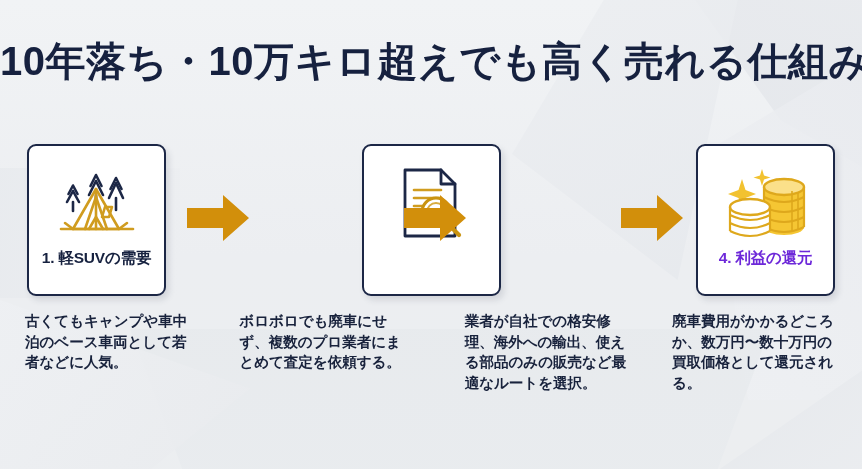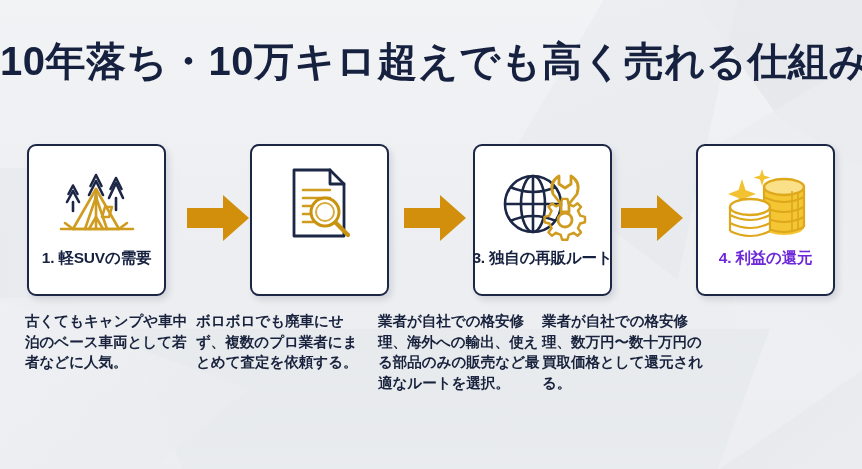--- a/index.html
+++ b/index.html
@@ -150,20 +150,21 @@
   .arrow-2 { left: 404px; }
   .arrow-3 { left: 621px; }
 
   
   .descs {
     position: absolute;
     left: 27px;
     top: 311px;
     width: 808px;
     display: flex;
+    justify-content: space-between;
   }
   .desc {
     width: 163px;
     font-size: 14.6px;
     font-weight: 700;
     line-height: 1.42;
     color: #18223c;
     letter-spacing: -.1px;
   }
   .desc.d1 { margin-left: -2px; }
@@ -246,45 +247,20 @@
             <path d="M25 58 L36 58"></path>
           </g>
 
           <circle cx="47" cy="48" r="14" stroke="#c9930f" stroke-width="3" fill="#ffffff"></circle>
           <circle cx="47" cy="48" r="9" stroke="#d8ac40" stroke-width="2" fill="none"></circle>
           <path d="M57.5 58.5 L70 71" stroke="#c9930f" stroke-width="4.2" stroke-linecap="round"></path>
         </svg>
       </div>
     </div>
 
-    <div class="card">
-      <div class="icon-wrap">
-        <svg width="92" height="80" viewBox="0 0 92 80" fill="none">
-
-          <g stroke="#1c2746" stroke-width="2.6" fill="none">
-            <circle cx="36" cy="40" r="28"></circle>
-            <ellipse cx="36" cy="40" rx="12" ry="28"></ellipse>
-            <path d="M8 40 L64 40"></path>
-            <path d="M13 23 Q36 33 59 23"></path>
-            <path d="M13 57 Q36 47 59 57"></path>
-            <path d="M36 12 L36 68"></path>
-          </g>
-
-          <g stroke="#d09c1f" stroke-width="2.8" stroke-linecap="round" stroke-linejoin="round" fill="none">
-            <path d="M62 12 L62 20 L68 24 L74 20 L74 12 Q84 18 80 30 L72 40 L72 48 L64 48 L64 40 L56 30 Q52 18 62 12 Z"></path>
-          </g>
-
-          <g stroke="#d09c1f" stroke-width="2.8" stroke-linejoin="round" fill="none">
-            <path d="M68 42 L74 42 L75.5 48 L81 50.5 L85.5 47 L89.5 51 L86 55.5 L88.5 61 L94 62.5 L94 68.5 L88.5 70 L86 75.5 L89.5 80 L85.5 84 L81 80.5 L75.5 83 L74 88.5 L68 88.5 L66.5 83 L61 80.5 L56.5 84 L52.5 80 L56 75.5 L53.5 70 L48 68.5 L48 62.5 L53.5 61 L56 55.5 L52.5 51 L56.5 47 L61 50.5 L66.5 48 Z" transform="translate(0,-10) scale(0.88) translate(6,9)"></path>
-            <circle cx="68" cy="56" r="7"></circle>
-          </g>
-        </svg>
-      </div>
-      <div class="card-label">3. 独自の再販ルート</div>
-    </div>
 
     <div class="card">
       <div class="icon-wrap">
         <svg width="92" height="78" viewBox="0 0 92 78" fill="none">
 
           <path d="M22 14 L25.5 25 L36 29 L25.5 33 L22 44 L18.5 33 L8 29 L18.5 25 Z" fill="#f2c230"></path>
           <path d="M42 4 L44 10.5 L50.5 12.5 L44 14.5 L42 21 L40 14.5 L33.5 12.5 L40 10.5 Z" fill="#f2c230"></path>
 
           <g>
             <rect x="44" y="22" width="40" height="40" fill="#f5c633"></rect>
@@ -333,16 +309,16 @@
   <div class="arrow arrow-3">
     <svg width="62" height="46" viewBox="0 0 62 46">
       <path d="M0 13 L36 13 L36 0 L62 23 L36 46 L36 33 L0 33 Z" fill="#d28f0b"></path>
     </svg>
   </div>
 
   <div class="descs">
     <div class="desc d1">古くてもキャンプや車中泊のベース車両として若者などに人気。</div>
     <div class="desc d2">ボロボロでも廃車にせず、複数のプロ業者にまとめて査定を依頼する。</div>
     <div class="desc d3">業者が自社での格安修理、海外への輸出、使える部品のみの販売など最適なルートを選択。</div>
-    <div class="desc d4">業者が自社での格安修理、数万円〜数十万円の買取価格として還元される。</div>
+    <div class="desc d4">廃車費用がかかるどころか、数万円〜数十万円の買取価格として還元される。</div>
   </div>
 
 </div>
 
 </body></html>

